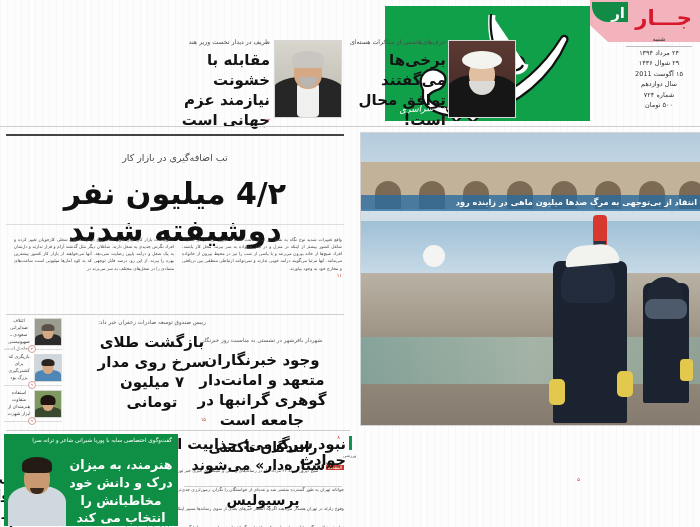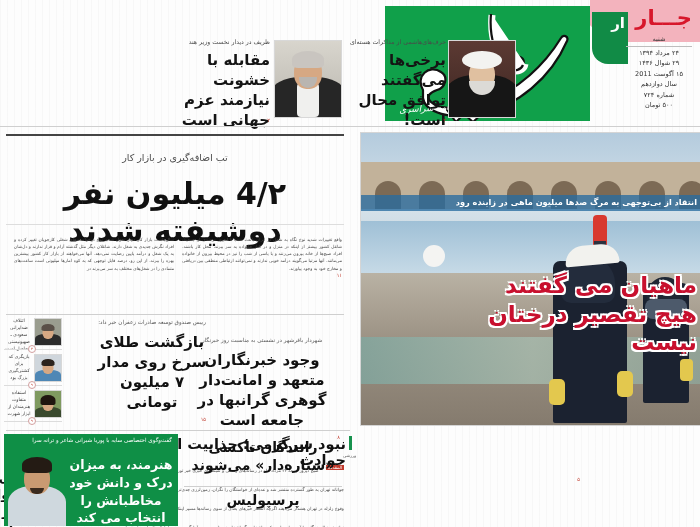--- a/index.html
+++ b/index.html
@@ -58,21 +58,21 @@
     right: 0px; top: 0px; width: 110px; height: 42px;
     background: #f3b3bd;
     clip-path: polygon(0 0, 100% 0, 100% 100%, 18px 100%, 0 60%);
   }
   #jaar-ribbon .jtext {
     position: absolute; right: 8px; top: 6px;
     color: #d7172b; font-size: 21px; font-weight: bold;
     letter-spacing: -1px;
   }
   #jaar-green {
-    right: 72px; top: 12px; width: 36px; height: 52px;
+    right: 72px; top: 2px; width: 36px; height: 20px;
     background: #118b46;
     border-radius: 0 0 0 16px;
   }
   #jaar-green .gtext {
     position:absolute; right: 3px; top: 2px; color: #fff;
     font-size: 15px; font-weight: bold;
   }
 
   
   .teaser { top: 28px; height: 96px; }
@@ -339,21 +339,20 @@
     </div>
     <div class="lp-figure" id="lp-fig-2">
       <div class="hood"></div>
         <div class="scarf"></div>
         <div class="glove"></div>
     </div>
 
     <div id="lead-blue-band">
       <span>انتقاد از بی‌توجهی به مرگ صدها میلیون ماهی در زاینده رود</span>
     </div>
-    <div id="lead-red-head">ماهیان می گفتند هیچ تقصیر درختان نیست</div>
   </div>
 
   <div class="abs" id="lead-top-rule"></div>
   <div class="abs kicker" id="lead-kicker">تب اضافه‌گیری در بازار کار</div>
   <div class="abs hl" id="lead-headline">4/۲ میلیون نفر دوشیفته شدند</div>
   <div class="abs rule" id="lead-underline"></div>
 
   <div class="abs bodycol" id="bodycol-b">
     <div class="txt">سال‌هاست بازار کار دچار تحول شده، نوع درخواست‌های شغلی کارجویان تغییر کرده و افراد نگرش جدیدی به شغل دارند. شاغلان دیگر مثل گذشته آرام و قرار ندارند و دل‌شان به یک شغل و درآمد پایین رضایت نمی‌دهد. آنها می‌خواهند از بازار کار کشور بیشترین بهره را ببرند. از این رو، درصد قابل توجهی که به کوه امارها میلیونی است ساعت‌های متمادی را در شغل‌های مختلف به سر می‌برند در</div>
   </div>

